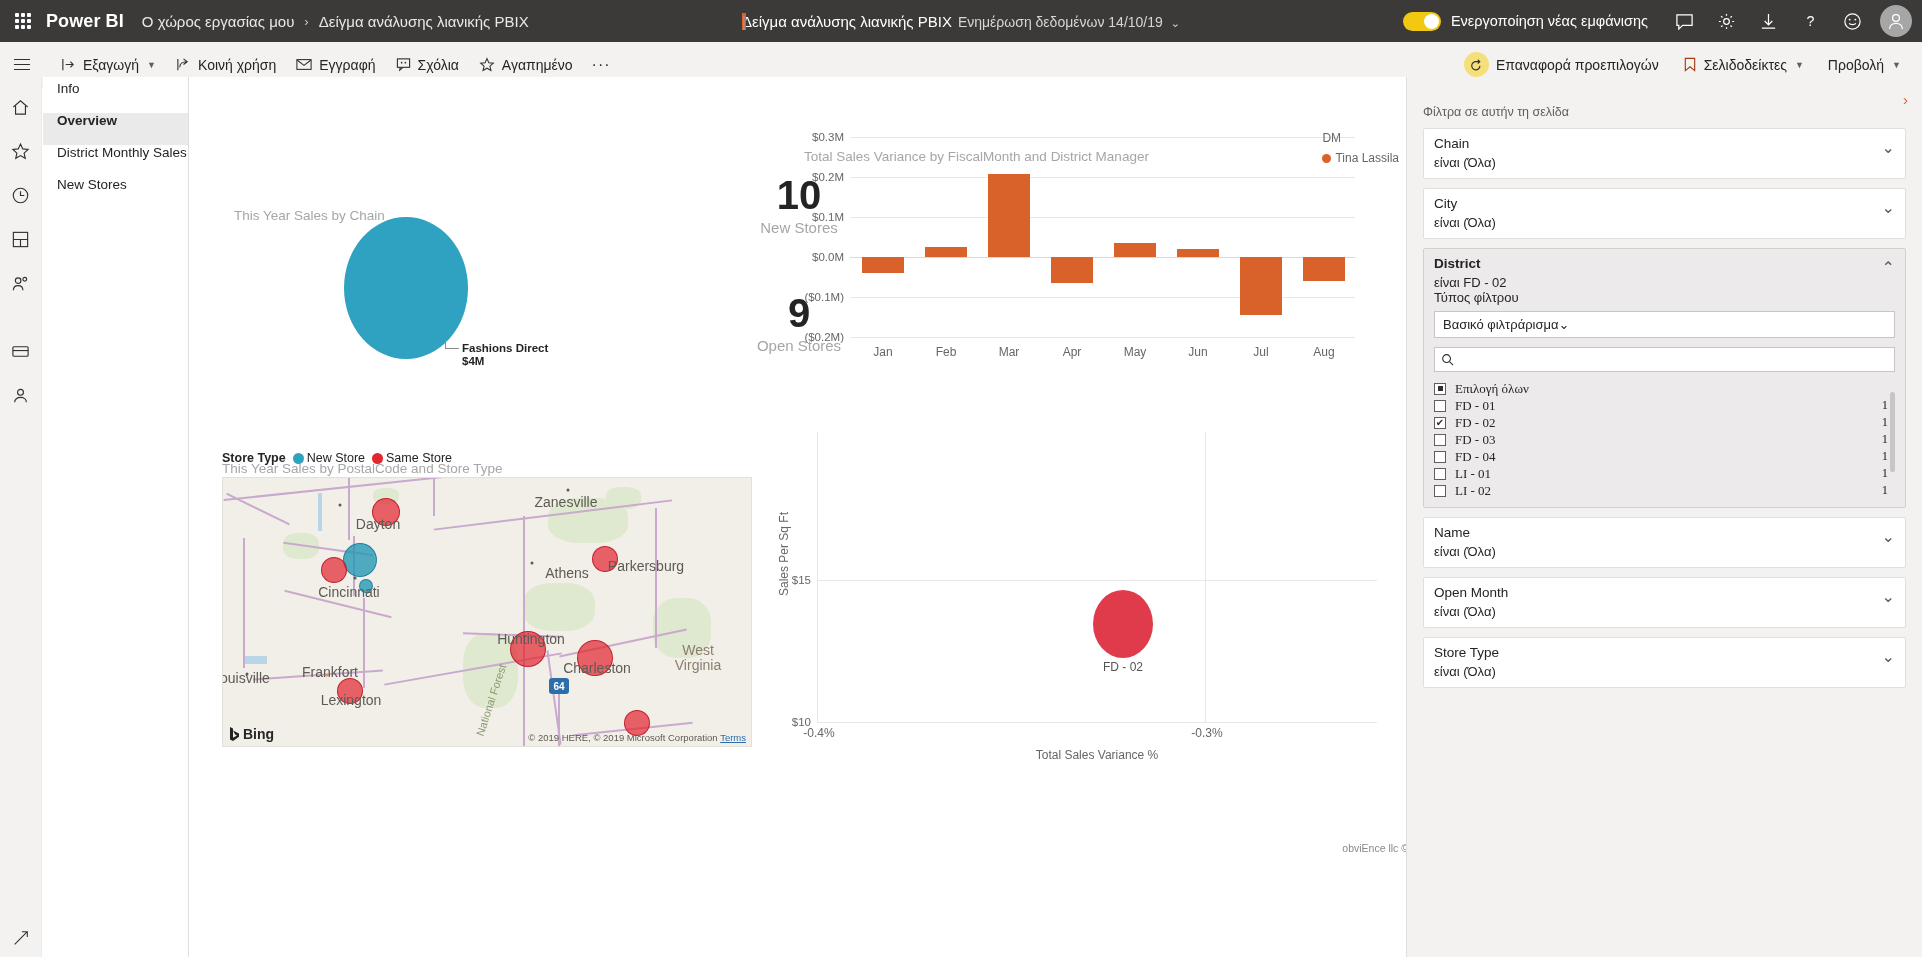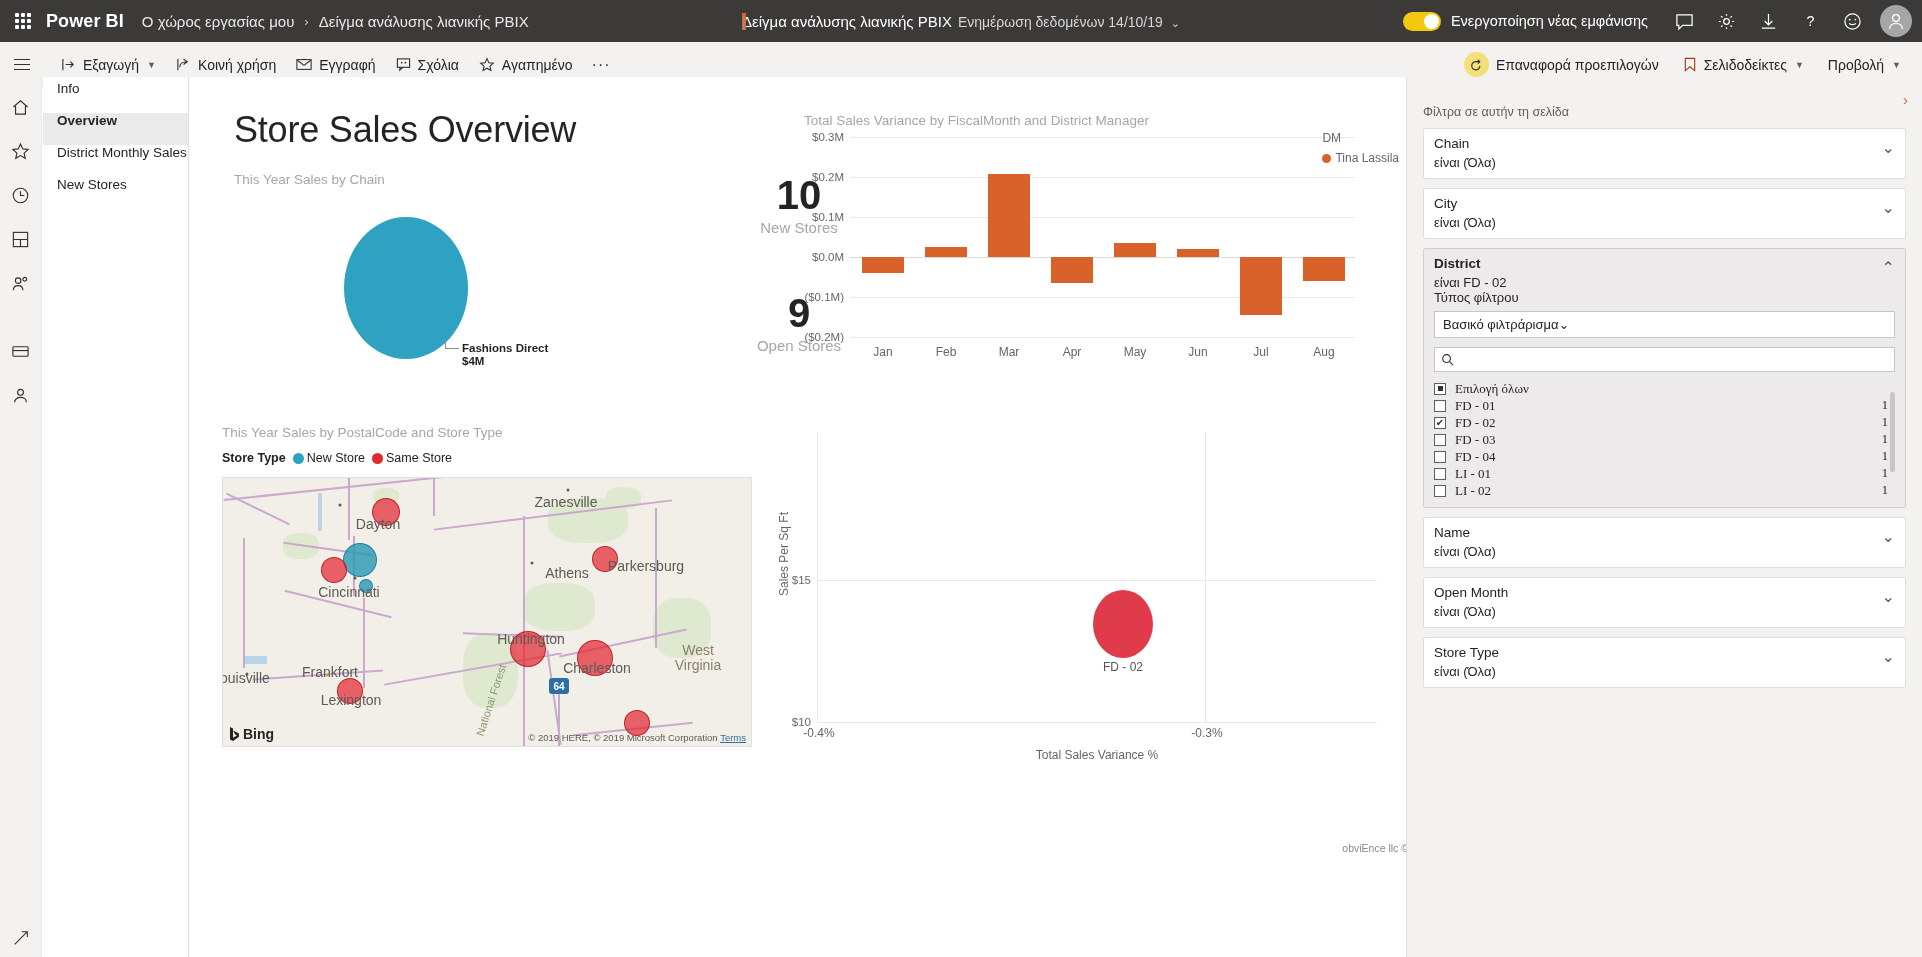--- a/index.html
+++ b/index.html
@@ -89,21 +89,21 @@
 
   
   .canvas {
     position: absolute; top: 77px; left: 189px; width: 1217px; height: 880px;
     background: #fff; overflow: hidden;
   }
   .report-title {
     position: absolute; left: 45px; top: 32px; font-size: 36px; color: #252423; font-weight: 400;
     letter-spacing: -.2px;
   }
-  .vtitle { font-size: 13.5px; color: #a6a6a6; font-weight: 400; }
+  .vtitle { font-size: 13.5px; color: #a6a6a6; font-weight: 400; margin-top: 36px; }
 
   
   .donut-card { position: absolute; left: 45px; top: 95px; width: 430px; height: 300px; }
   .donut-wrap { position: absolute; left: 110px; top: 45px; }
   .donut {
     width: 124px; height: 142px; border-radius: 50%; background: #2ea2c0;
   }
   .donut-label { position: absolute; left: 228px; top: 170px; font-size: 11.5px; color: #252423; line-height: 13px; font-weight: 600; }
   .donut-leader { position: absolute; left: 211px; top: 168px; width: 14px; height: 9px; border-left: 1px solid #8a8a8a; border-bottom: 1px solid #8a8a8a; }
 
@@ -416,21 +416,20 @@
     <div class="page-item">
         <span>District Monthly Sales</span>
       </div>
     <div class="page-item">
         <span>New Stores</span>
       </div>
   </div>
 
   <div class="canvas">
 
-    <div class="report-title">Store Sales Overview</div>
 
     <div class="donut-card">
       <div class="vtitle">This Year Sales by Chain</div>
       <div class="donut-wrap">
         <div class="donut"></div>
       </div>
       <div class="donut-leader"></div>
       <div class="donut-label">
         <div>Fashions Direct</div>
         <div>$4M</div>

